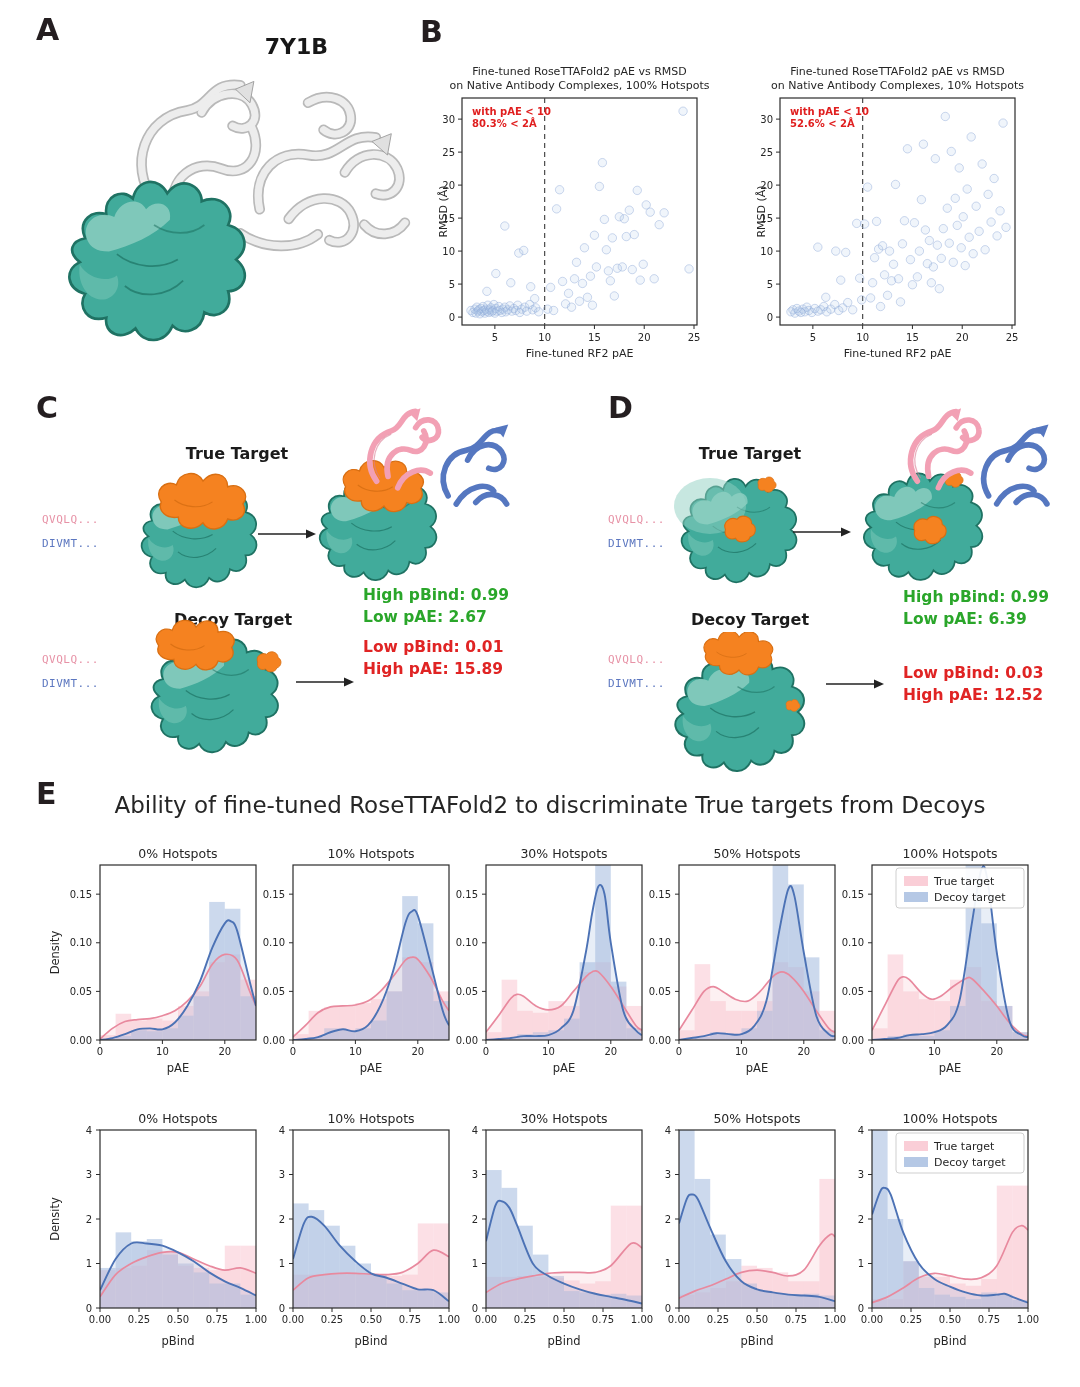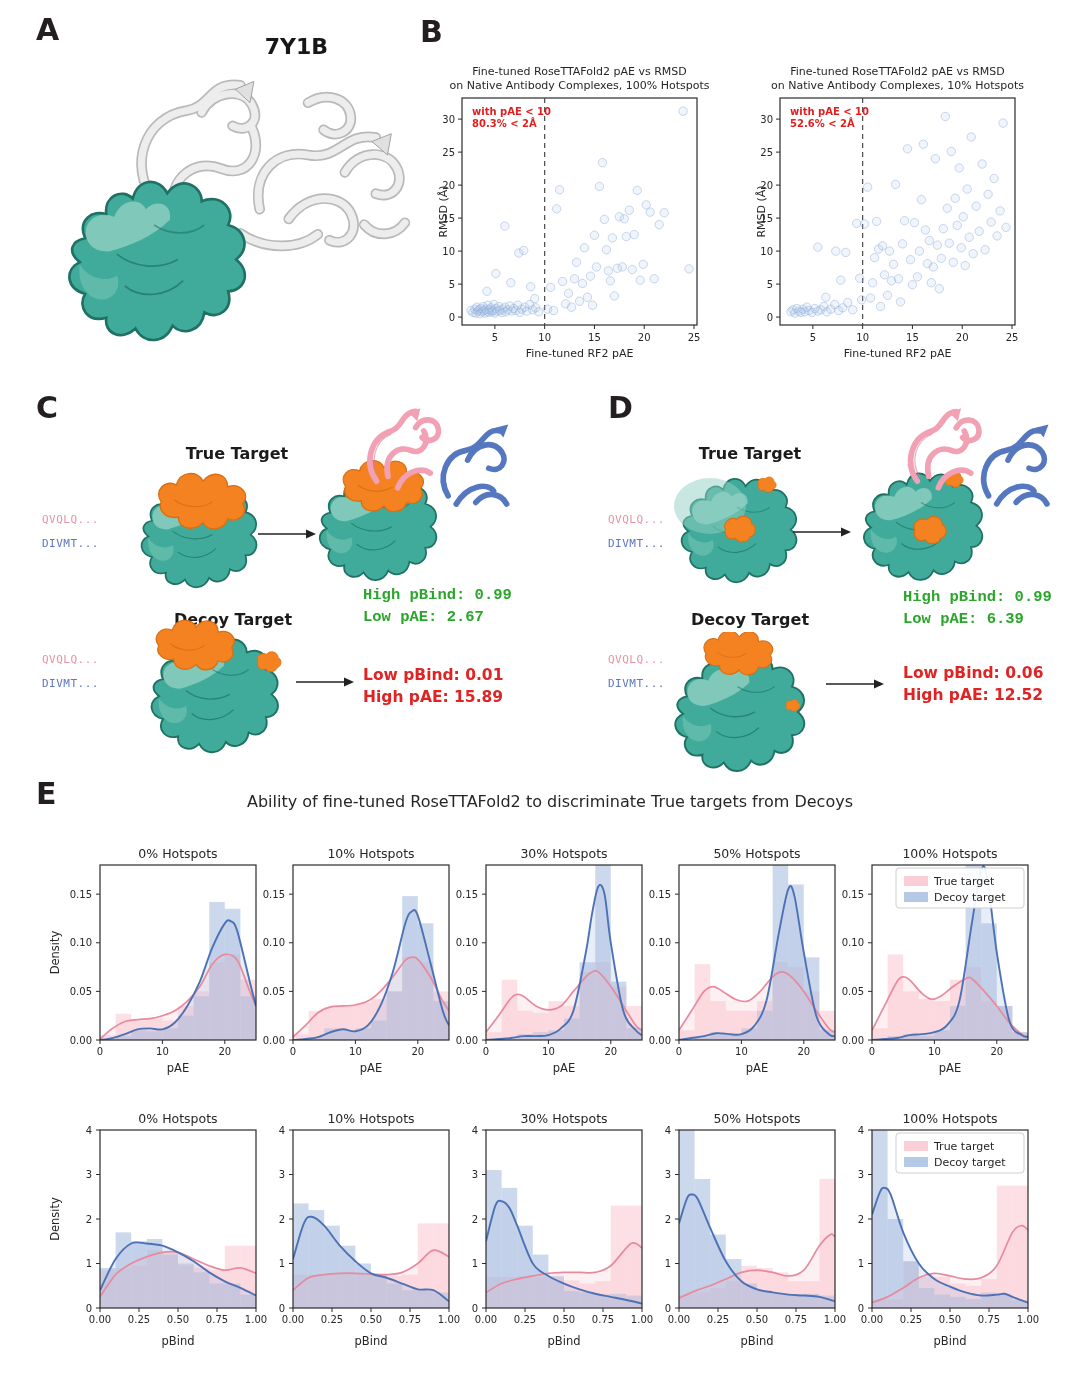--- a/index.html
+++ b/index.html
@@ -1,26 +1,26 @@
 <!DOCTYPE html>
 <html style="--green: #2aa62a; --red: #e02424; --seq-pink: #e792a6; --seq-blue: #5c77c0;"><head>
 <meta charset="utf-8">
 <style>
   html,body{margin:0;padding:0;background:#fff;}
   .canvas{position:relative;width:1080px;height:1387px;background:#fff;overflow:hidden;
           font-family:"DejaVu Sans","Liberation Sans",sans-serif;color:#1c1c1c;}
   .plabel{position:absolute;font-size:30px;font-weight:800;color:#241e20;}
   .ptitle{position:absolute;font-size:22px;font-weight:bold;text-align:right;color:#171717;}
-  .suptitle{position:absolute;left:50px;top:792px;width:1000px;text-align:center;font-size:16px;color:#262626;}
+  .suptitle{position:absolute;left:50px;top:792px;width:1000px;text-align:center;font-size:23px;color:#262626;}
   .tlabel{position:absolute;width:180px;text-align:center;font-size:16px;font-weight:bold;color:#1b1b1b;}
   .seq{position:absolute;font-family:"DejaVu Sans Mono","Liberation Mono",monospace;font-size:11px;line-height:24px;letter-spacing:0.5px;}
   .seq .l1{color:var(--seq-pink,#e792a6);}
   .seq .l2{color:var(--seq-blue,#5c77c0);}
   .res{position:absolute;font-size:15.5px;font-weight:bold;line-height:22px;}
-  .good{color:var(--green,#2aa62a);font-family:Liberation Mono, monospace;}
+  .good{color:var(--green,#2aa62a);}
   .bad{color:var(--red,#e02424);}
   .chart{position:absolute;}
   .art{position:absolute;}
   .arrow{position:absolute;}
 </style>
 </head>
 <body>
 
 <svg style="position:absolute;width:0;height:0" aria-hidden="true">
   <defs>
@@ -387,21 +387,21 @@
     <use href="#sym-orange-wide" x="14" y="-8" width="104" height="68"></use>
     <use href="#sym-orange-small" x="122" y="30" width="34" height="26"></use>
   </svg>
   <div class="seq" style="left:42px;top:648px">
     <div class="l1">QVQLQ...</div>
     <div class="l2">DIVMT...</div>
   </div>
   <svg class="arrow" style="left:296px;top:676px" width="58" height="12">
       <use href="#sym-arrow" width="58" height="12"></use>
     </svg>
-  <div class="res bad" style="left:363px;top:664px">
+  <div class="res bad" style="left:363px;top:636px">
     <div>Low pBind: 0.01</div>
     <div>High pAE: 15.89</div>
   </div>
 
   <div class="plabel" style="left:608px;top:390px">D</div>
   <div class="tlabel" style="left:660px;top:444px">True Target</div>
   <svg class="art" style="left:662px;top:462px" width="150" height="130" viewBox="0 0 150 130">
     <use href="#sym-surface" x="0" y="0" width="150" height="130"></use>
     <ellipse cx="48" cy="44" rx="36" ry="28" fill="#8fd0c2" opacity="0.5"></ellipse>
     <use href="#sym-orange-small" x="56" y="50" width="44" height="32"></use>
@@ -431,21 +431,21 @@
     <use href="#sym-orange-small" x="128" y="58" width="20" height="30"></use>
   </svg>
   <div class="seq" style="left:608px;top:648px">
     <div class="l1">QVQLQ...</div>
     <div class="l2">DIVMT...</div>
   </div>
   <svg class="arrow" style="left:826px;top:678px" width="58" height="12">
       <use href="#sym-arrow" width="58" height="12"></use>
     </svg>
   <div class="res bad" style="left:903px;top:662px">
-    <div>Low pBind: 0.06</div>
+    <div>Low pBind: 0.03</div>
     <div>High pAE: 12.52</div>
   </div>
 
   <div class="plabel" style="left:36px;top:776px">E</div>
   <div class="suptitle">Ability of fine-tuned RoseTTAFold2 to discriminate True targets from Decoys</div>
   <div class="chart" id="histrow0" style="left:50px;top:845px"><svg width="1010" height="238" font-family="DejaVu Sans, Liberation Sans, sans-serif">
         <g transform="translate(0,0)">
           <clipPath id="histrow0-clip0">
             <rect x="50" y="20" width="156" height="175"></rect>
           </clipPath>

